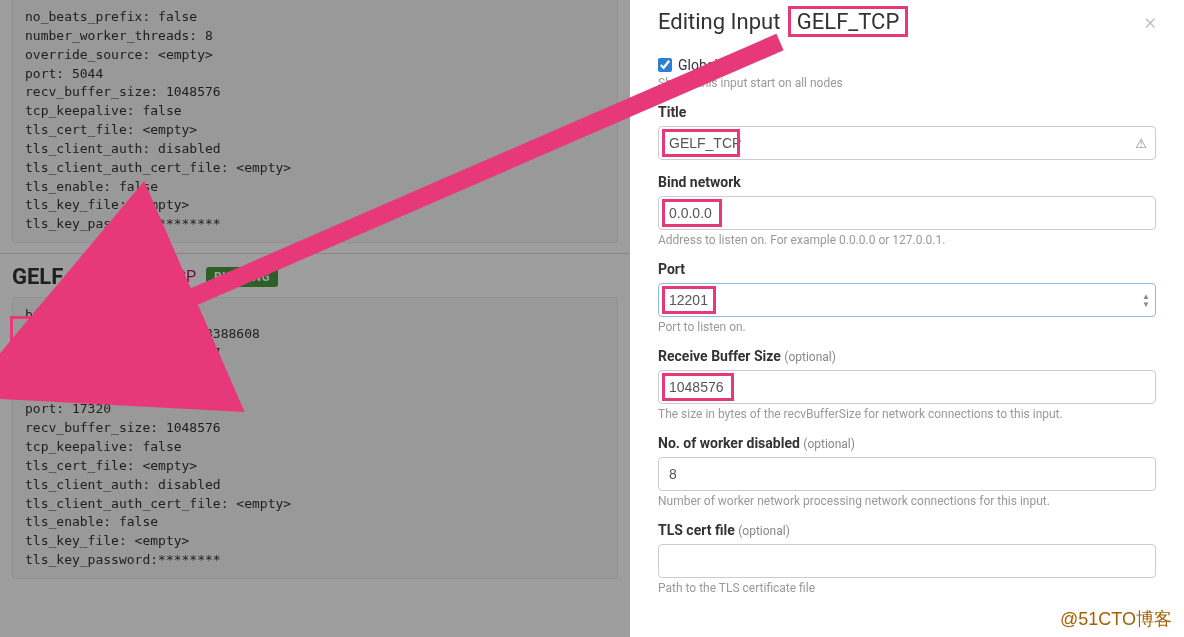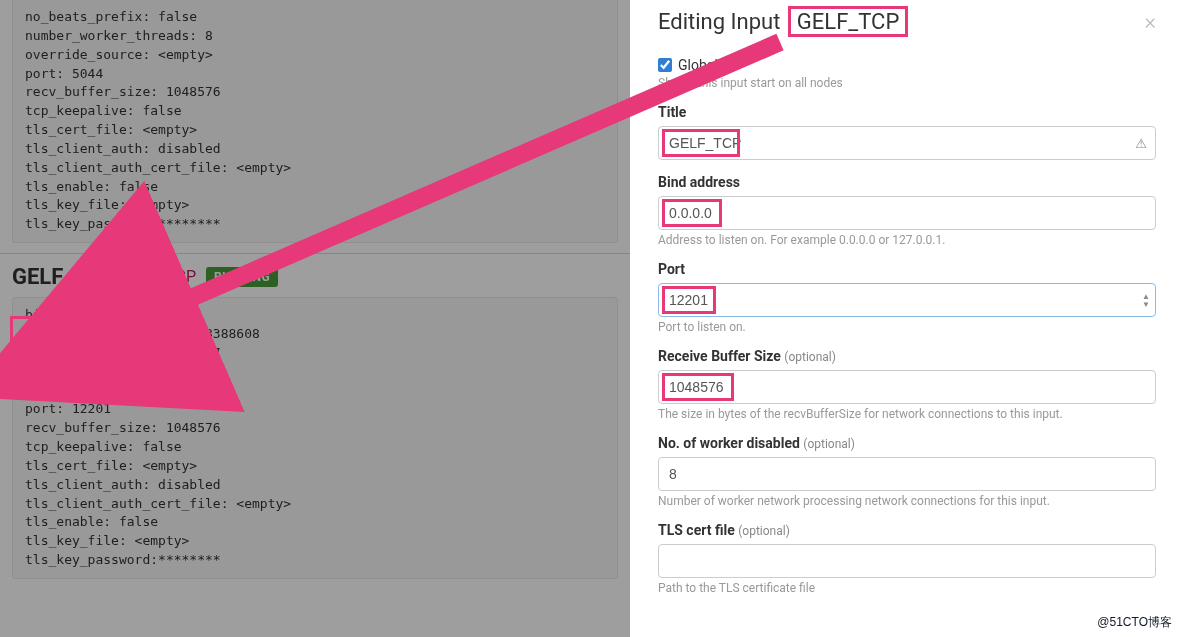--- a/index.html
+++ b/index.html
@@ -181,22 +181,22 @@
 .val-highlight {
   position: absolute;
   border: 3px solid #e7397a;
   pointer-events: none;
   z-index: 5;
 }
 .watermark {
   position: absolute;
   right: 12px;
   bottom: 6px;
-  color: #0f172a;
-  font-size: 12px;
+  color: #a16207;
+  font-size: 18px;
   font-family: sans-serif;
   z-index: 50;
 }
 </style>
 </head>
 <body>
 
 <div class="left-panel">
   <div class="config-block" style="margin-top:0;border-top:none;border-radius:0 0 3px 3px;">
     <div id="block1">
@@ -221,21 +221,21 @@
     <span class="status-badge">RUNNING</span>
   </div>
 
   <div class="config-block">
     <div id="block2">
         <div class="config-line">bind_address: 0.0.0.0</div>
         <div class="config-line">decompress_size_limit: 8388608</div>
         <div class="config-line">max_message_size: 2729707</div>
         <div class="config-line">number_worker_threads: 8</div>
         <div class="config-line">override_source: &lt;empty&gt;</div>
-        <div class="config-line">port: 12201</div>
+        <div class="config-line">port: 17320</div>
         <div class="config-line">recv_buffer_size: 1048576</div>
         <div class="config-line">tcp_keepalive: false</div>
         <div class="config-line">tls_cert_file: &lt;empty&gt;</div>
         <div class="config-line">tls_client_auth: disabled</div>
         <div class="config-line">tls_client_auth_cert_file: &lt;empty&gt;</div>
         <div class="config-line">tls_enable: false</div>
         <div class="config-line">tls_key_file: &lt;empty&gt;</div>
         <div class="config-line">tls_key_password:********</div>
       </div>
   </div>
@@ -273,21 +273,21 @@
   <div class="form-group">
     <label class="field-label">Title</label>
     <div class="input-wrap">
       <input class="text-input" value="GELF_TCP" style="">
       <span class="input-icon">⚠</span>
       <div class="val-highlight" style="left:4px;top:3px;width:78px;height:28px"></div>
     </div>
   </div>
 
   <div class="form-group">
-    <label class="field-label">Bind address</label>
+    <label class="field-label">Bind network</label>
     <div class="input-wrap">
       <input class="text-input" value="0.0.0.0" style="">
       <div class="val-highlight" style="left:4px;top:3px;width:60px;height:28px"></div>
     </div>
     <div class="help-text">Address to listen on. For example 0.0.0.0 or 127.0.0.1.</div>
   </div>
 
   <div class="form-group">
     <label class="field-label">Port</label>
     <div class="input-wrap">

